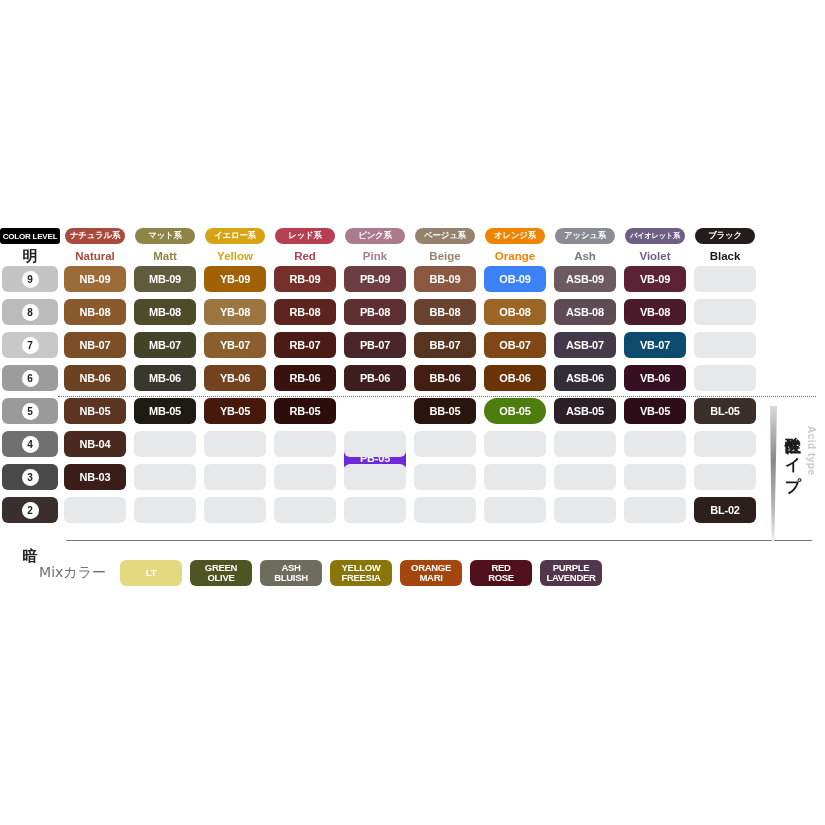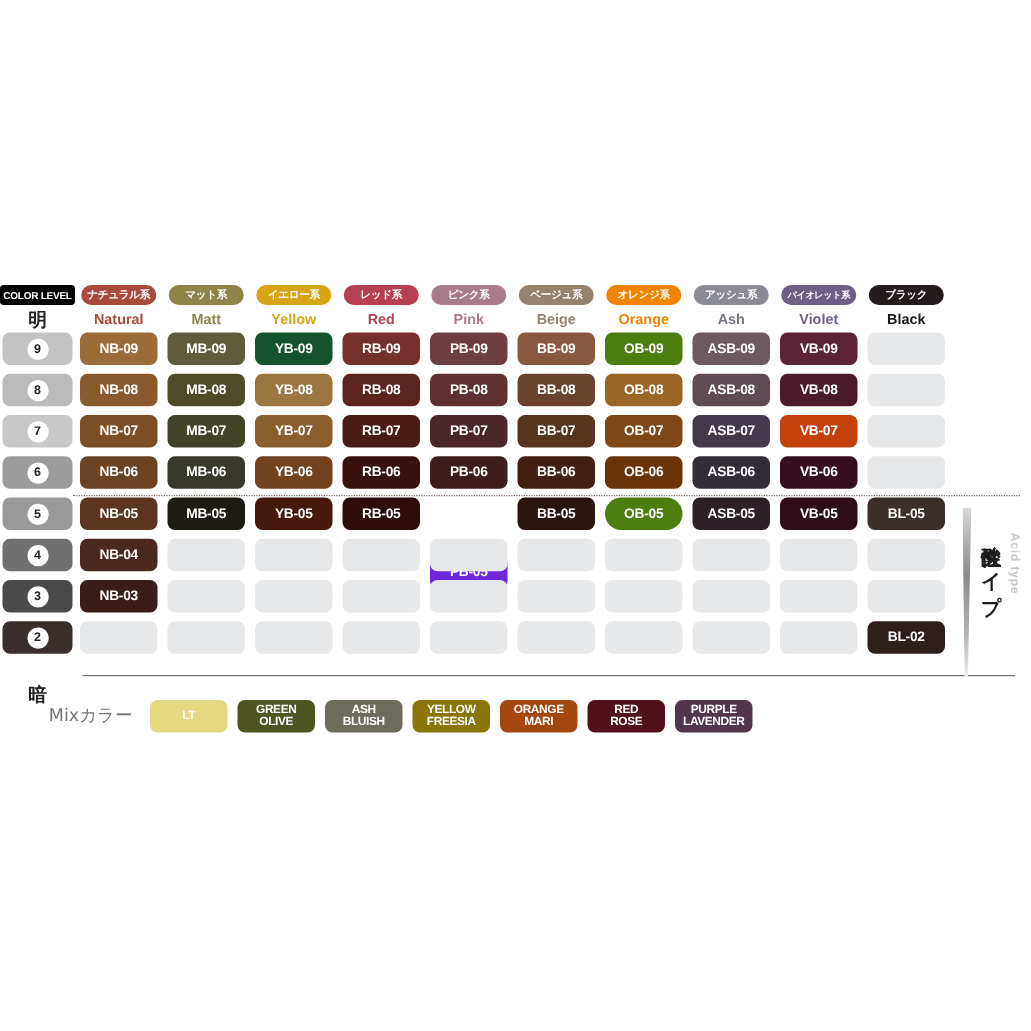--- a/index.html
+++ b/index.html
@@ -218,33 +218,33 @@
             <div class="bub">9</div>
           </div>
         </div>
         <div class="cell">
           <div class="sw" style="background: rgb(155, 107, 56);">NB-09</div>
         </div>
         <div class="cell">
           <div class="sw" style="background: rgb(94, 92, 60);">MB-09</div>
         </div>
         <div class="cell">
-          <div class="sw" style="background: #14532d;">YB-09</div>
+          <div class="sw" style="background: #a16207;">YB-09</div>
         </div>
         <div class="cell">
           <div class="sw" style="background: rgb(117, 48, 43);">RB-09</div>
         </div>
         <div class="cell">
           <div class="sw" style="background: rgb(108, 62, 66);">PB-09</div>
         </div>
         <div class="cell">
           <div class="sw" style="background: rgb(138, 87, 64);">BB-09</div>
         </div>
         <div class="cell">
-          <div class="sw" style="background: #4d7c0f;">OB-09</div>
+          <div class="sw" style="background: #3b82f6;">OB-09</div>
         </div>
         <div class="cell">
           <div class="sw" style="background: rgb(109, 90, 96);">ASB-09</div>
         </div>
         <div class="cell">
           <div class="sw" style="background: rgb(91, 35, 53);">VB-09</div>
         </div>
         <div class="cell">
           <div class="sw empty" style="background: rgb(231, 232, 233);"></div>
         </div>
@@ -310,21 +310,21 @@
         <div class="cell">
           <div class="sw" style="background: rgb(87, 52, 31);">BB-07</div>
         </div>
         <div class="cell">
           <div class="sw" style="background: rgb(126, 71, 21);">OB-07</div>
         </div>
         <div class="cell">
           <div class="sw" style="background: rgb(68, 57, 74);">ASB-07</div>
         </div>
         <div class="cell">
-          <div class="sw" style="background: #c2410c;">VB-07</div>
+          <div class="sw" style="background: #0c4a6e;">VB-07</div>
         </div>
         <div class="cell">
           <div class="sw empty" style="background: rgb(231, 232, 233);"></div>
         </div>
       </div>
       <div class="grid srow">
         <div class="lvlcell">
           <div class="lvl" style="background: rgb(156, 156, 156);">
             <div class="bub">6</div>
           </div>

